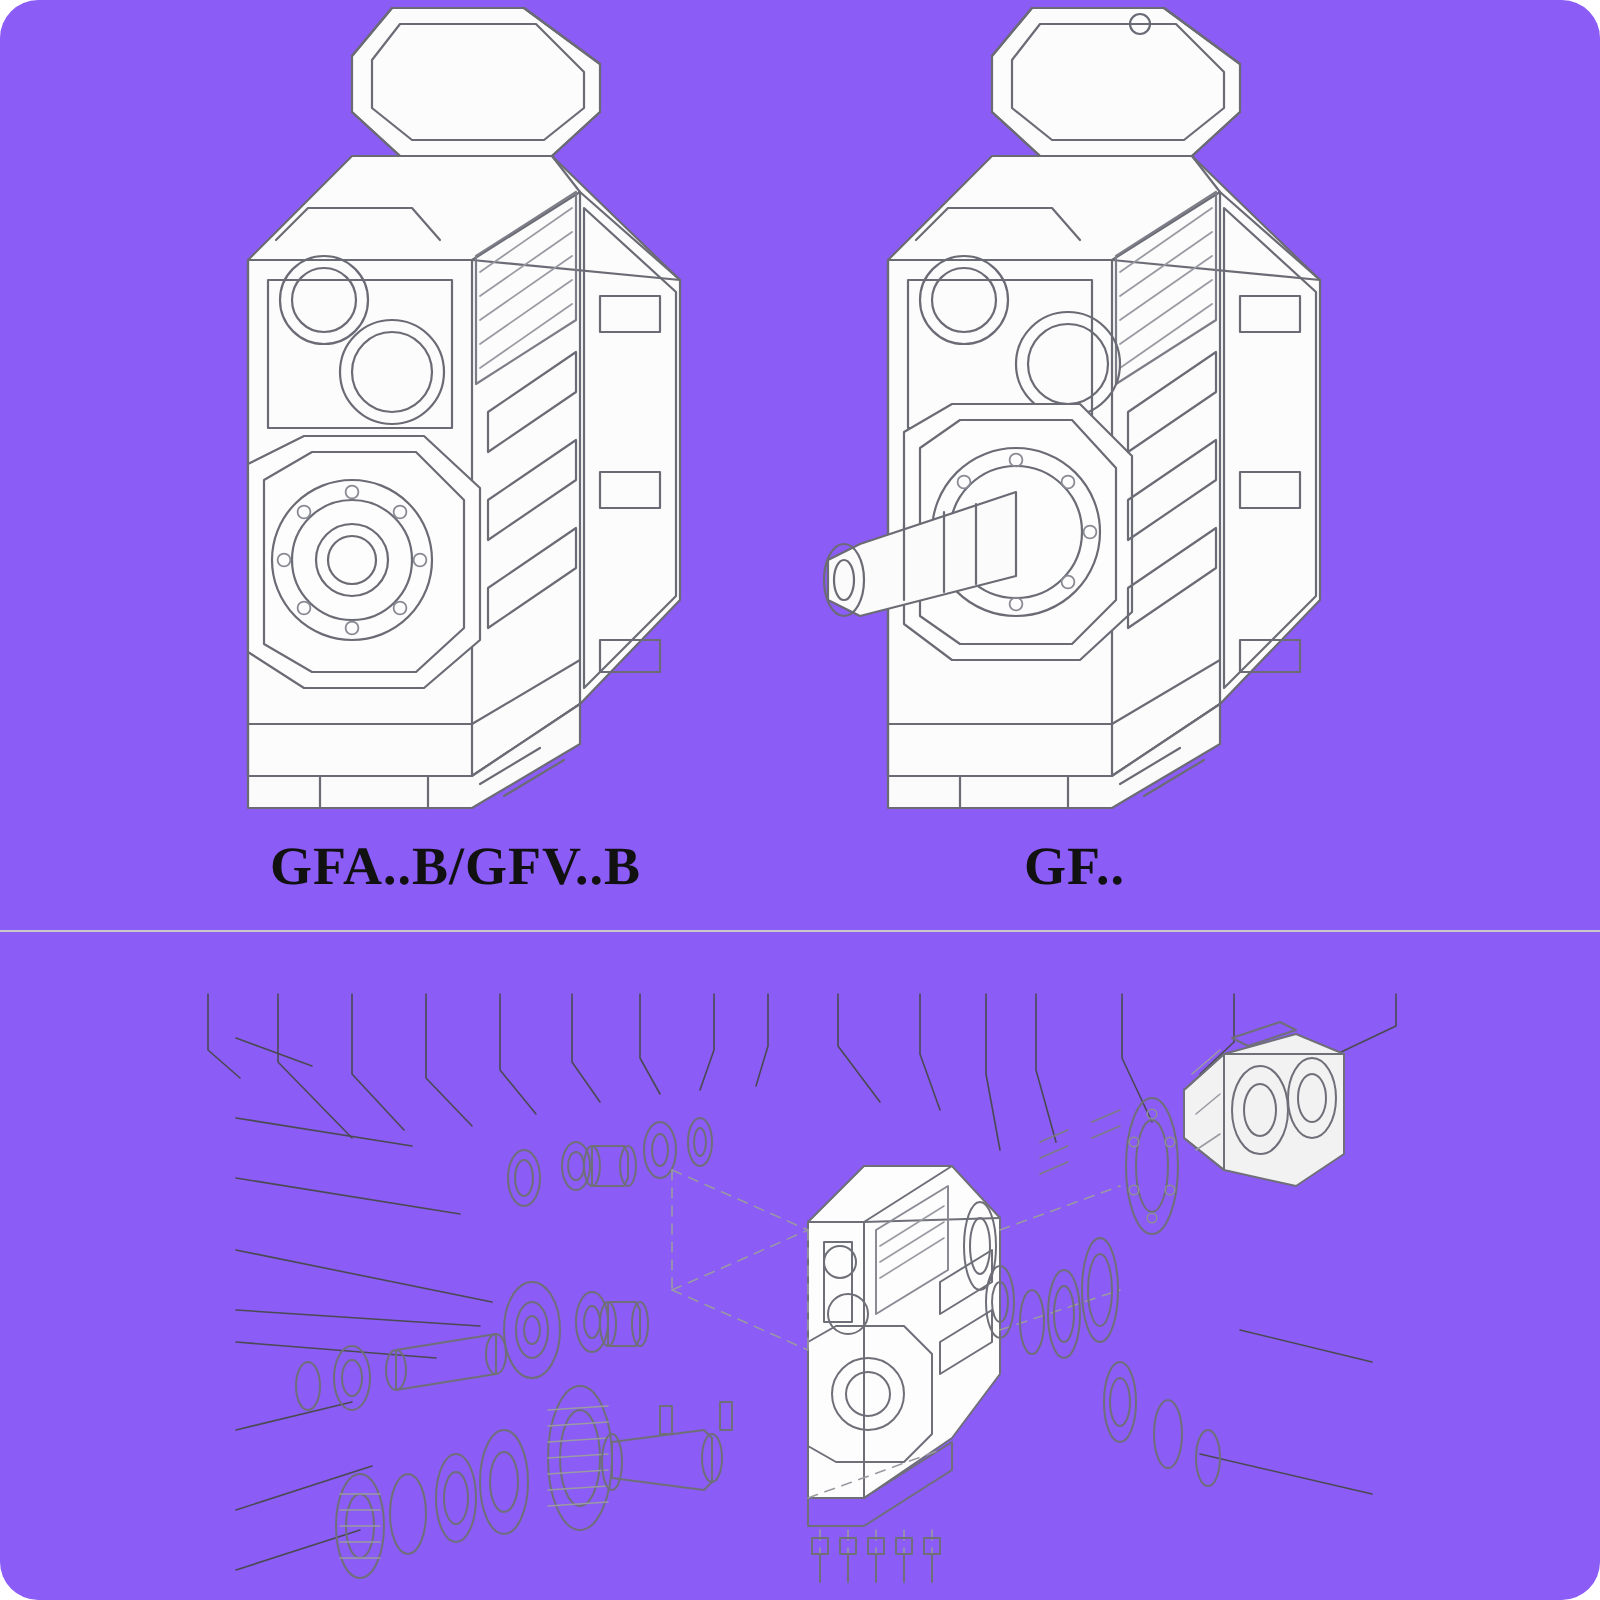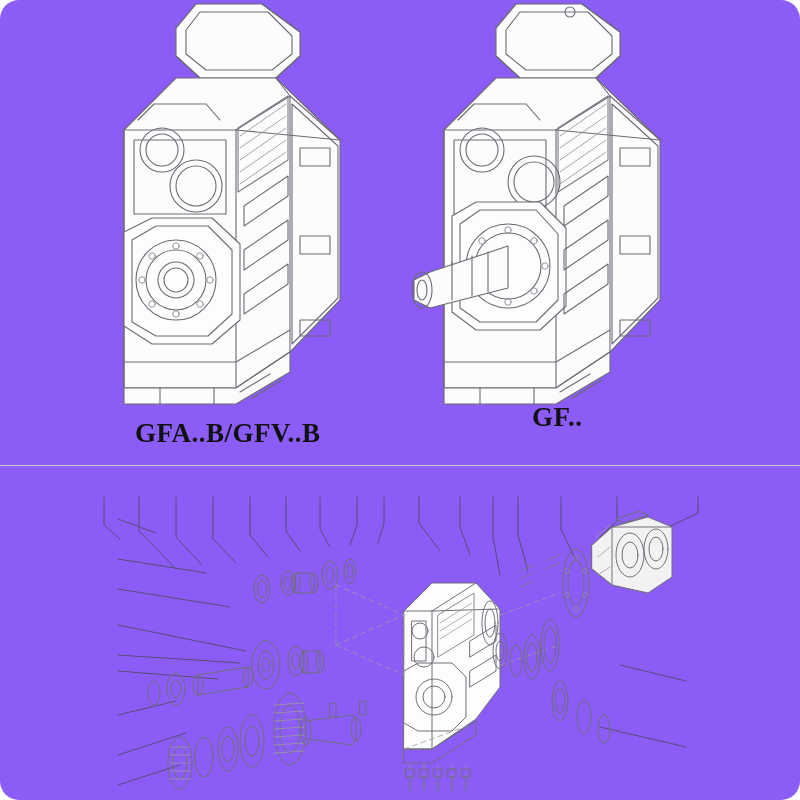--- a/index.html
+++ b/index.html
@@ -40,21 +40,21 @@
   .caption {
     position: absolute;
     font-family: "Liberation Serif", serif;
     font-weight: bold;
     font-size: 27px;
     color: #111111;
     letter-spacing: 0.5px;
     white-space: nowrap;
   }
   #caption-left { left: 135px; top: 418px; }
-  #caption-right { left: 512px; top: 402px; margin-left: 20px; }
+  #caption-right { left: 512px; top: 418px; }
 
   svg.art {
     position: absolute;
     left: 0;
     top: 0;
     display: block;
   }
 </style>
 </head>
 <body>

